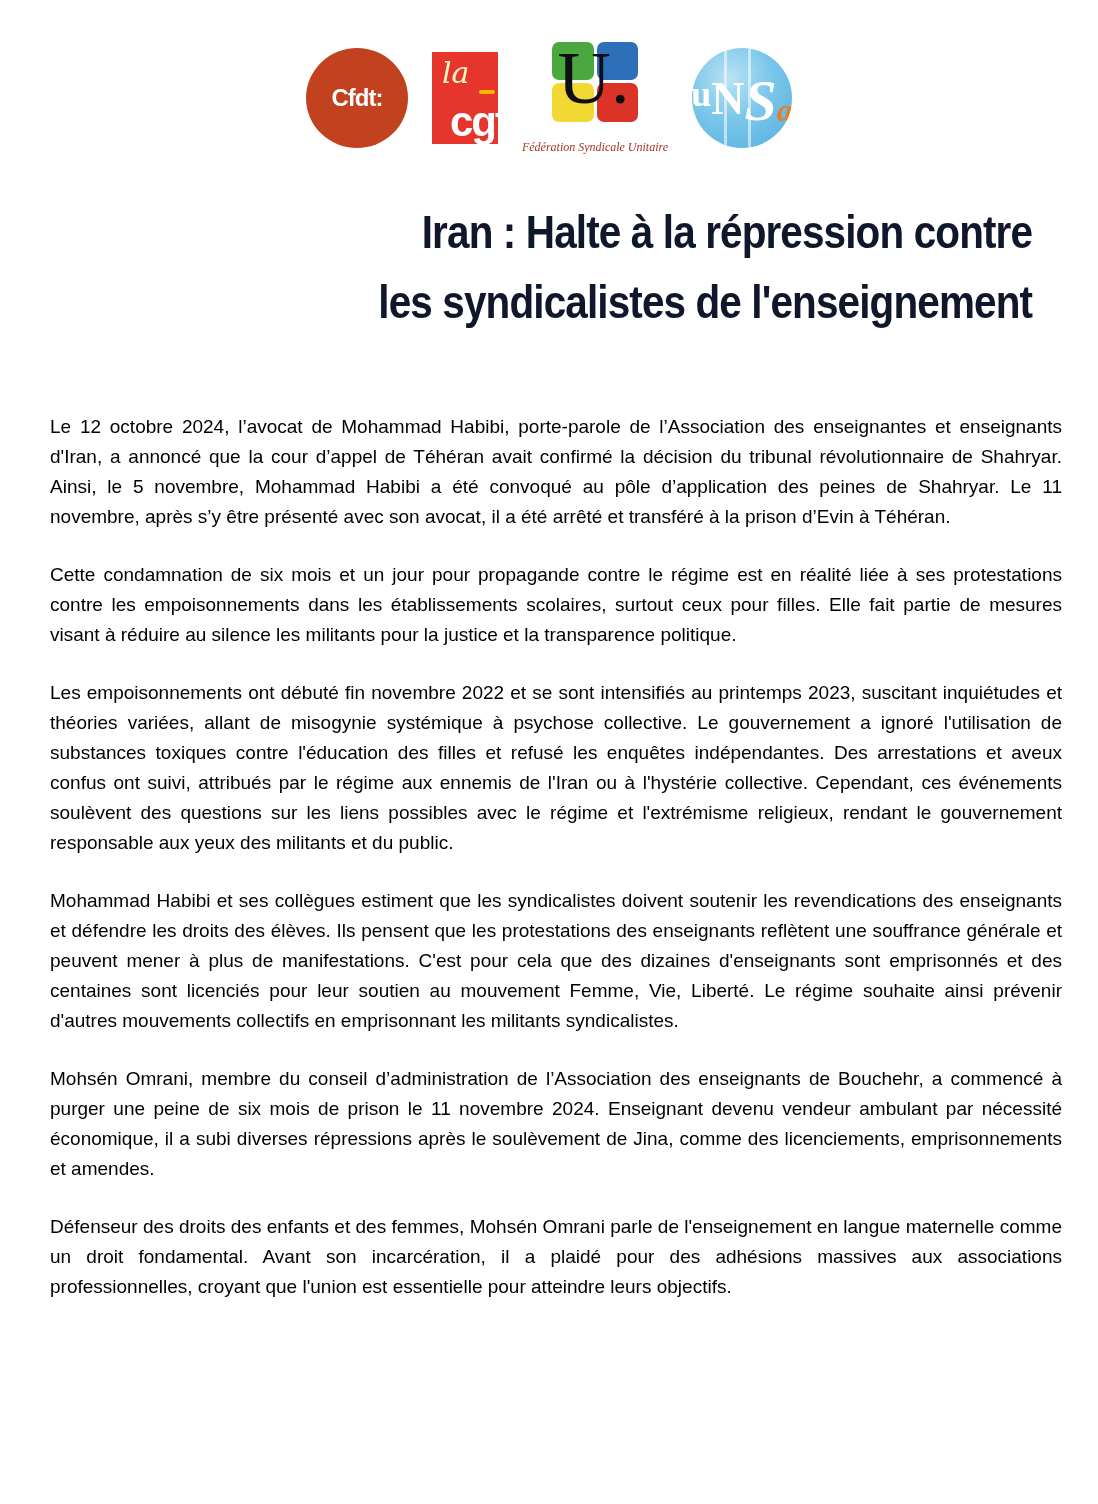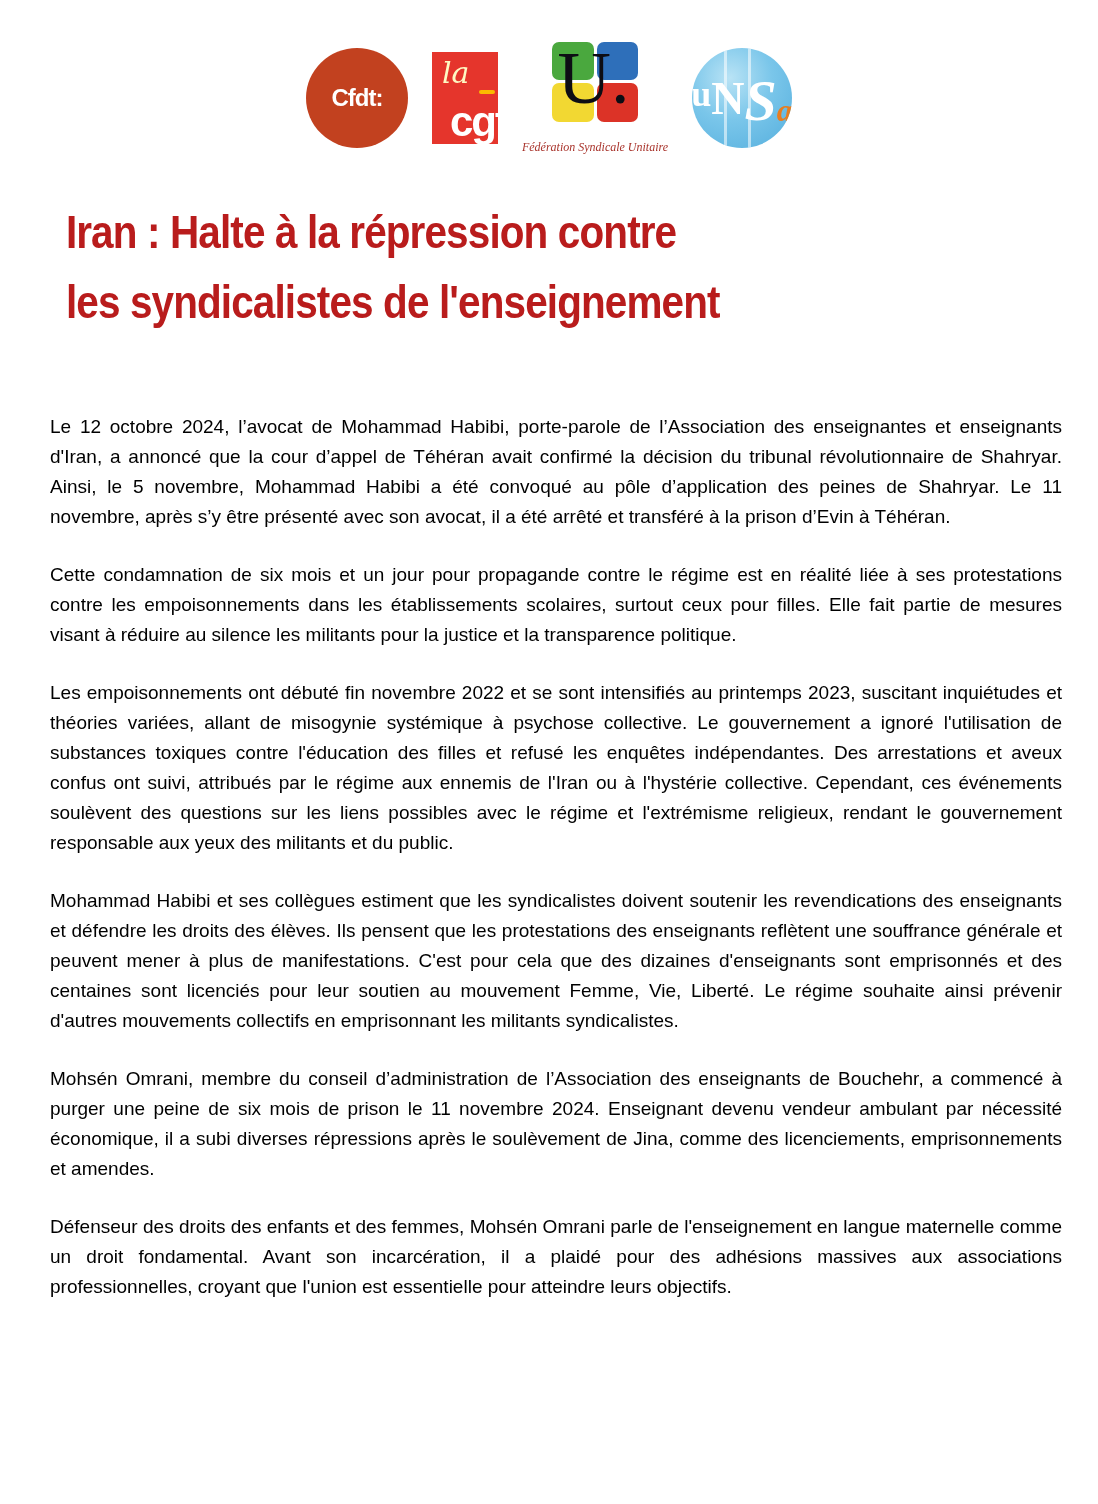--- a/index.html
+++ b/index.html
@@ -120,22 +120,22 @@
     color: #fff; display: flex; align-items: center;
   }
   .unsa-u { font-size: 36px; transform: translateY(-4px); }
   .unsa-n { font-size: 46px; }
   .unsa-s { font-size: 58px; font-style: italic; transform: translateY(2px); }
   .unsa-a { font-size: 32px; font-style: italic; color: #e87d1f; transform: translateY(12px); }
 
   
   .title {
     margin: 43px 0 0 0;
-    text-align: left;
-    font-weight: bold; color: #b91c1c;
+    text-align: right;
+    font-weight: bold; color: #0f172a;
     font-size: 46px; line-height: 70px;
   }
   .title-line {
     display: block;
     transform: scaleX(0.88); transform-origin: center;
     letter-spacing: -1px;
     white-space: nowrap;
   }
 
   

